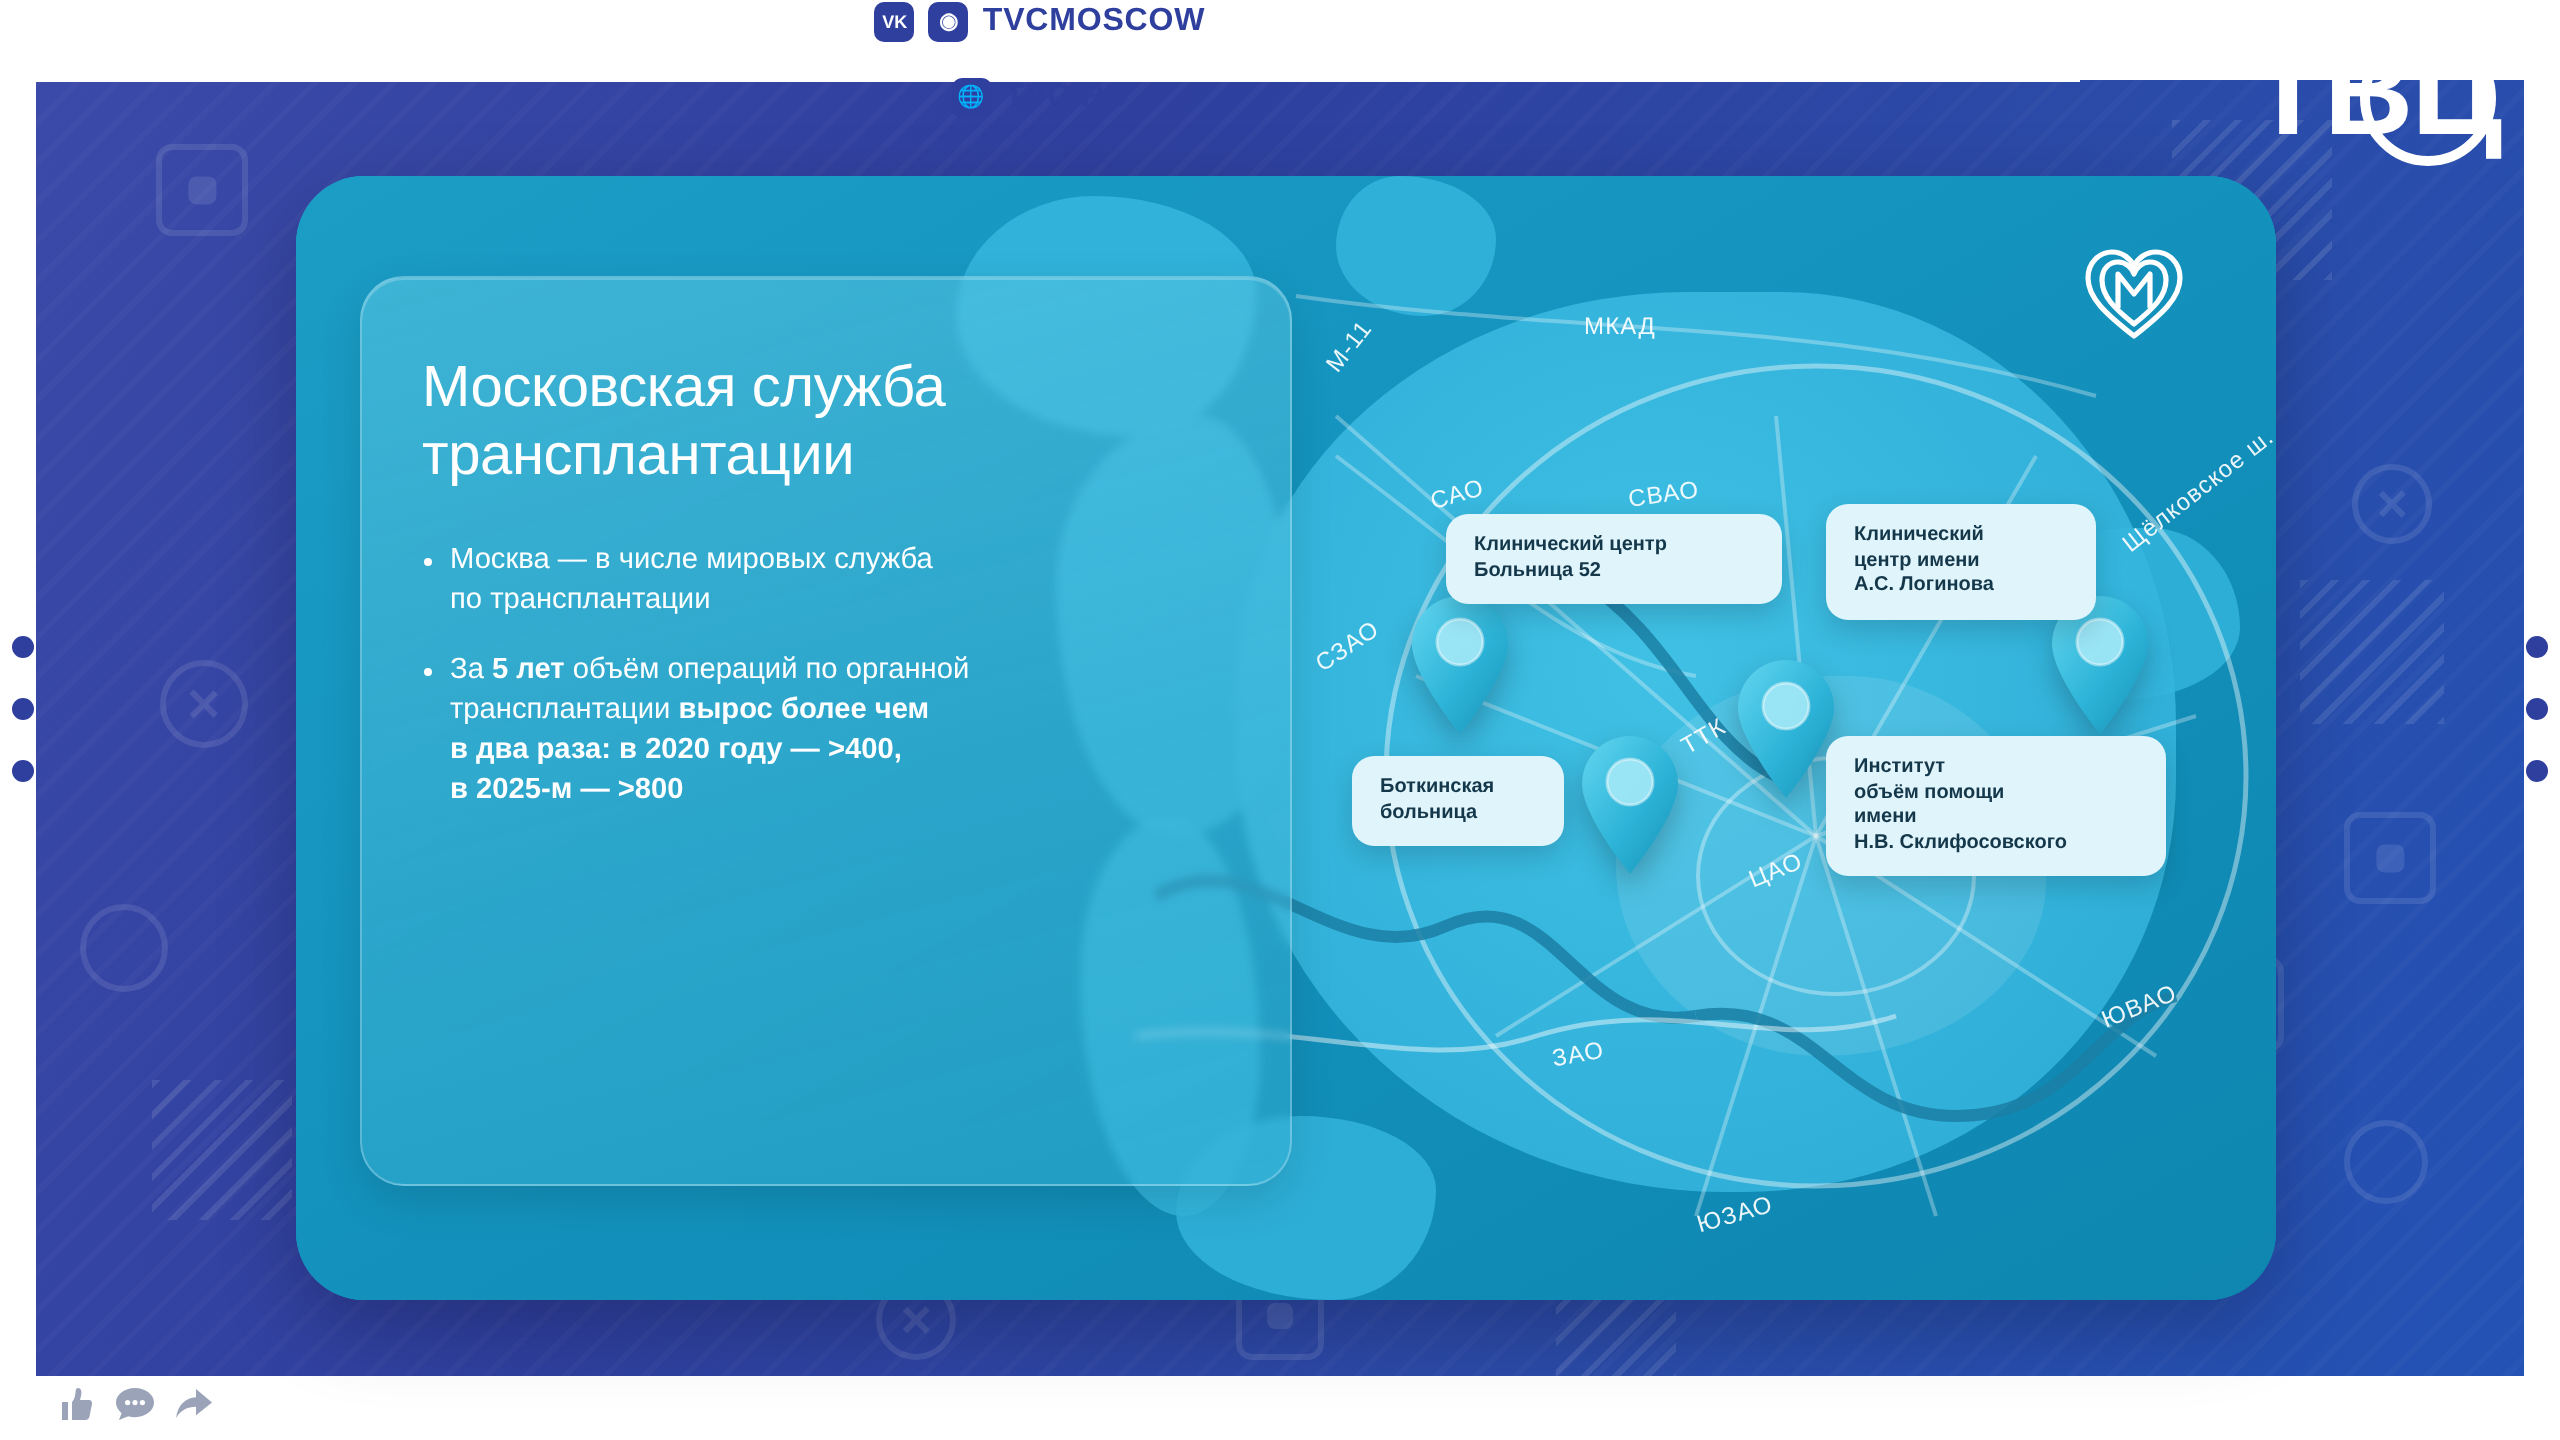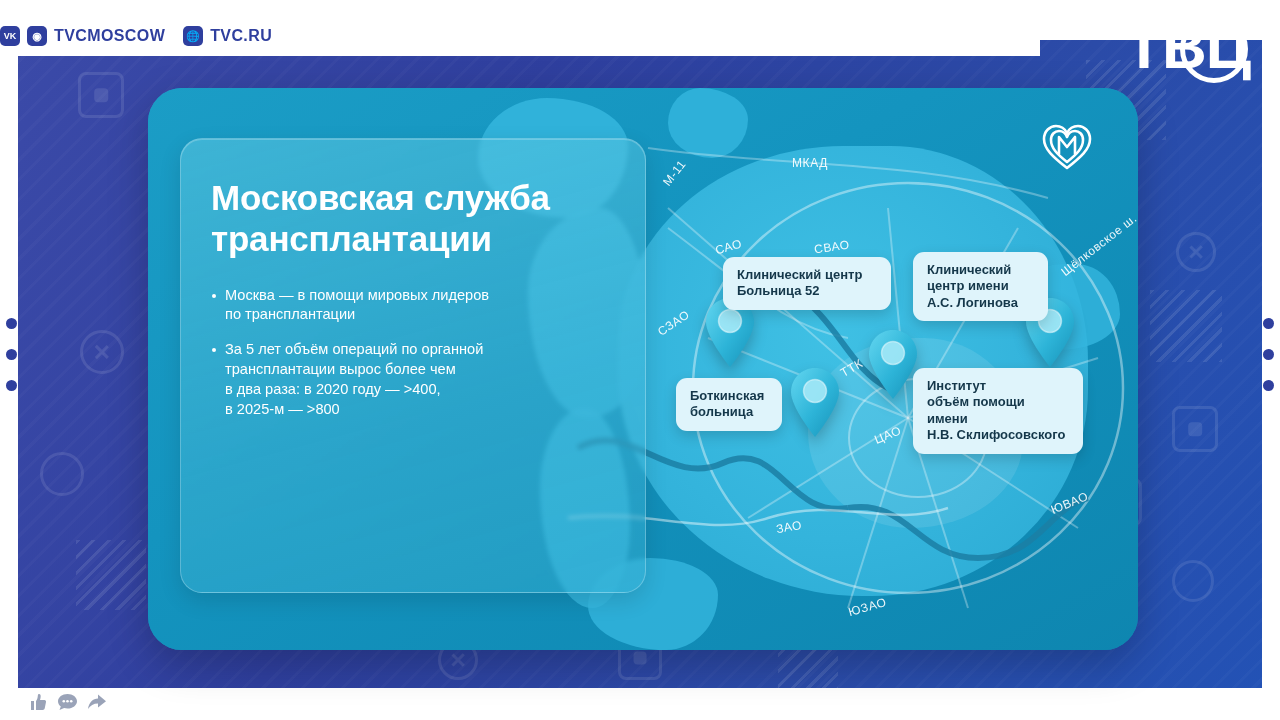--- a/index.html
+++ b/index.html
@@ -13,27 +13,28 @@
   #stage {
     position: relative;
     width: 1280px; height: 720px;
     background: #ffffff;
     overflow: hidden;
   }
 
   
   .topbar {
     position: absolute;
-    left: 0; top: 16px;
+    left: 0; top: 1px;
     width: 1040px; height: 40px;
     background: #ffffff;
     display: flex;
     align-items: center;
     gap: 18px;
     z-index: 40;
+    flex-direction: column;
   }
   .social {
     display: flex; align-items: center; gap: 7px;
   }
   .social .glyph {
     width: 20px; height: 20px;
     border-radius: 5px;
     background: #2f3f9e;
     color: #ffffff;
     display: flex; align-items: center; justify-content: center;
@@ -220,43 +221,43 @@
     filter: drop-shadow(0 7px 7px rgba(0,0,0,.22));
   }
 
   
   .callout {
     position: absolute;
     background: #dff4fb;
     border-radius: 11px;
     padding: 10px 14px;
     color: #14374a;
-    font-size: 13px;
+    font-size: 10px;
     font-weight: bold;
     line-height: 1.26;
     white-space: pre-line;
     box-shadow: 0 5px 14px rgba(0,0,0,.16);
   }
 
   
   .panel {
     position: absolute;
     left: 32px; top: 50px;
     width: 466px; height: 455px;
     background: linear-gradient(165deg, rgba(92,200,226,.55) 0%, rgba(70,185,216,.45) 60%, rgba(56,176,210,.42) 100%);
     border: 1px solid rgba(255,255,255,.26);
     border-radius: 22px;
     padding: 38px 34px 20px 30px;
     backdrop-filter: blur(2px);
     box-shadow: inset 0 1px 0 rgba(255,255,255,.22), 0 8px 22px rgba(0,0,0,.12);
   }
   .panel h1 {
     color: #ffffff;
-    font-size: 35px;
-    font-weight: bold;
+    font-size: 29px;
+    font-weight: normal;
     line-height: 1.18;
     letter-spacing: -0.2px;
     margin-bottom: 26px;
     white-space: pre-line;
   }
   .blist { list-style: none; }
   .bitem {
     position: relative;
     color: #ffffff;
     font-size: 14.6px;
@@ -266,21 +267,21 @@
     white-space: pre-line;
   }
   .bitem::before {
     content: "";
     position: absolute;
     left: 1px; top: 8px;
     width: 4px; height: 4px;
     border-radius: 50%;
     background: #ffffff;
   }
-  .bitem b { font-weight: normal; text-align: right; }
+  .bitem b { font-weight: bold; text-align: right; }
 
   
   .reactions {
     position: absolute;
     left: 28px; bottom: 8px;
     display: flex; align-items: center; gap: 9px;
     z-index: 40;
   }
   .reactions svg { display: block; }
 </style>
@@ -469,21 +470,21 @@
 имени
 Н.В. Склифосовского</div>
         </div>
 
     </div>
 
     <div class="panel">
       <h1>Московская служба
 трансплантации</h1>
       <ul class="blist" id="bullet-list">
-          <li class="bitem">Москва — в помощи мировых лидеров
+          <li class="bitem">Москва — в числе мировых служба
 по трансплантации</li>
           <li class="bitem">За <b>5 лет</b> объём операций по органной
 трансплантации <b>вырос более чем
 в два раза: в 2020 году — &gt;400,
 в 2025-м — &gt;800</b></li>
         </ul>
     </div>
 
   </div>
 

